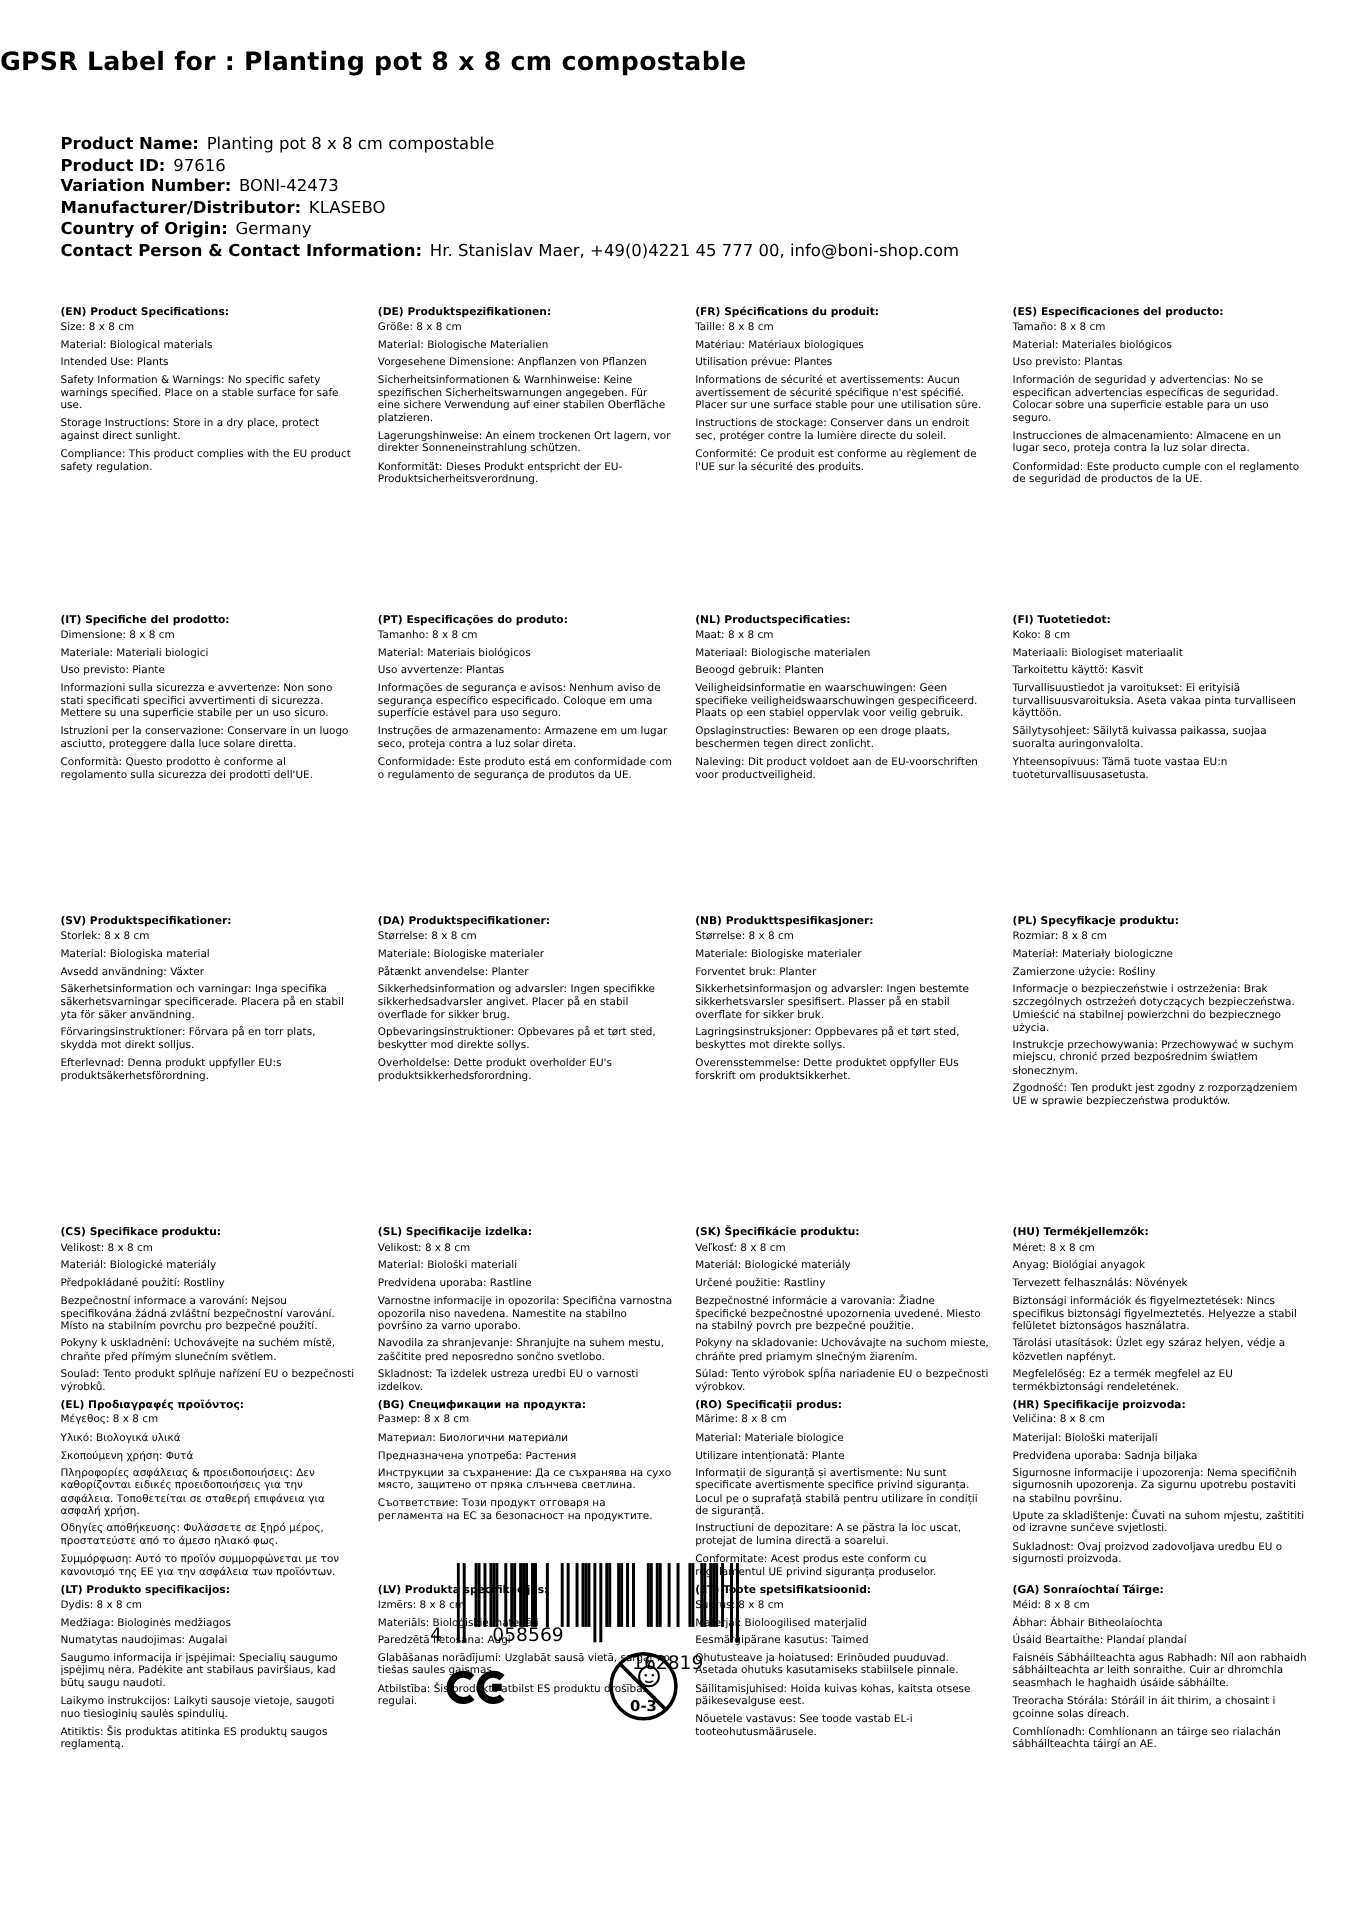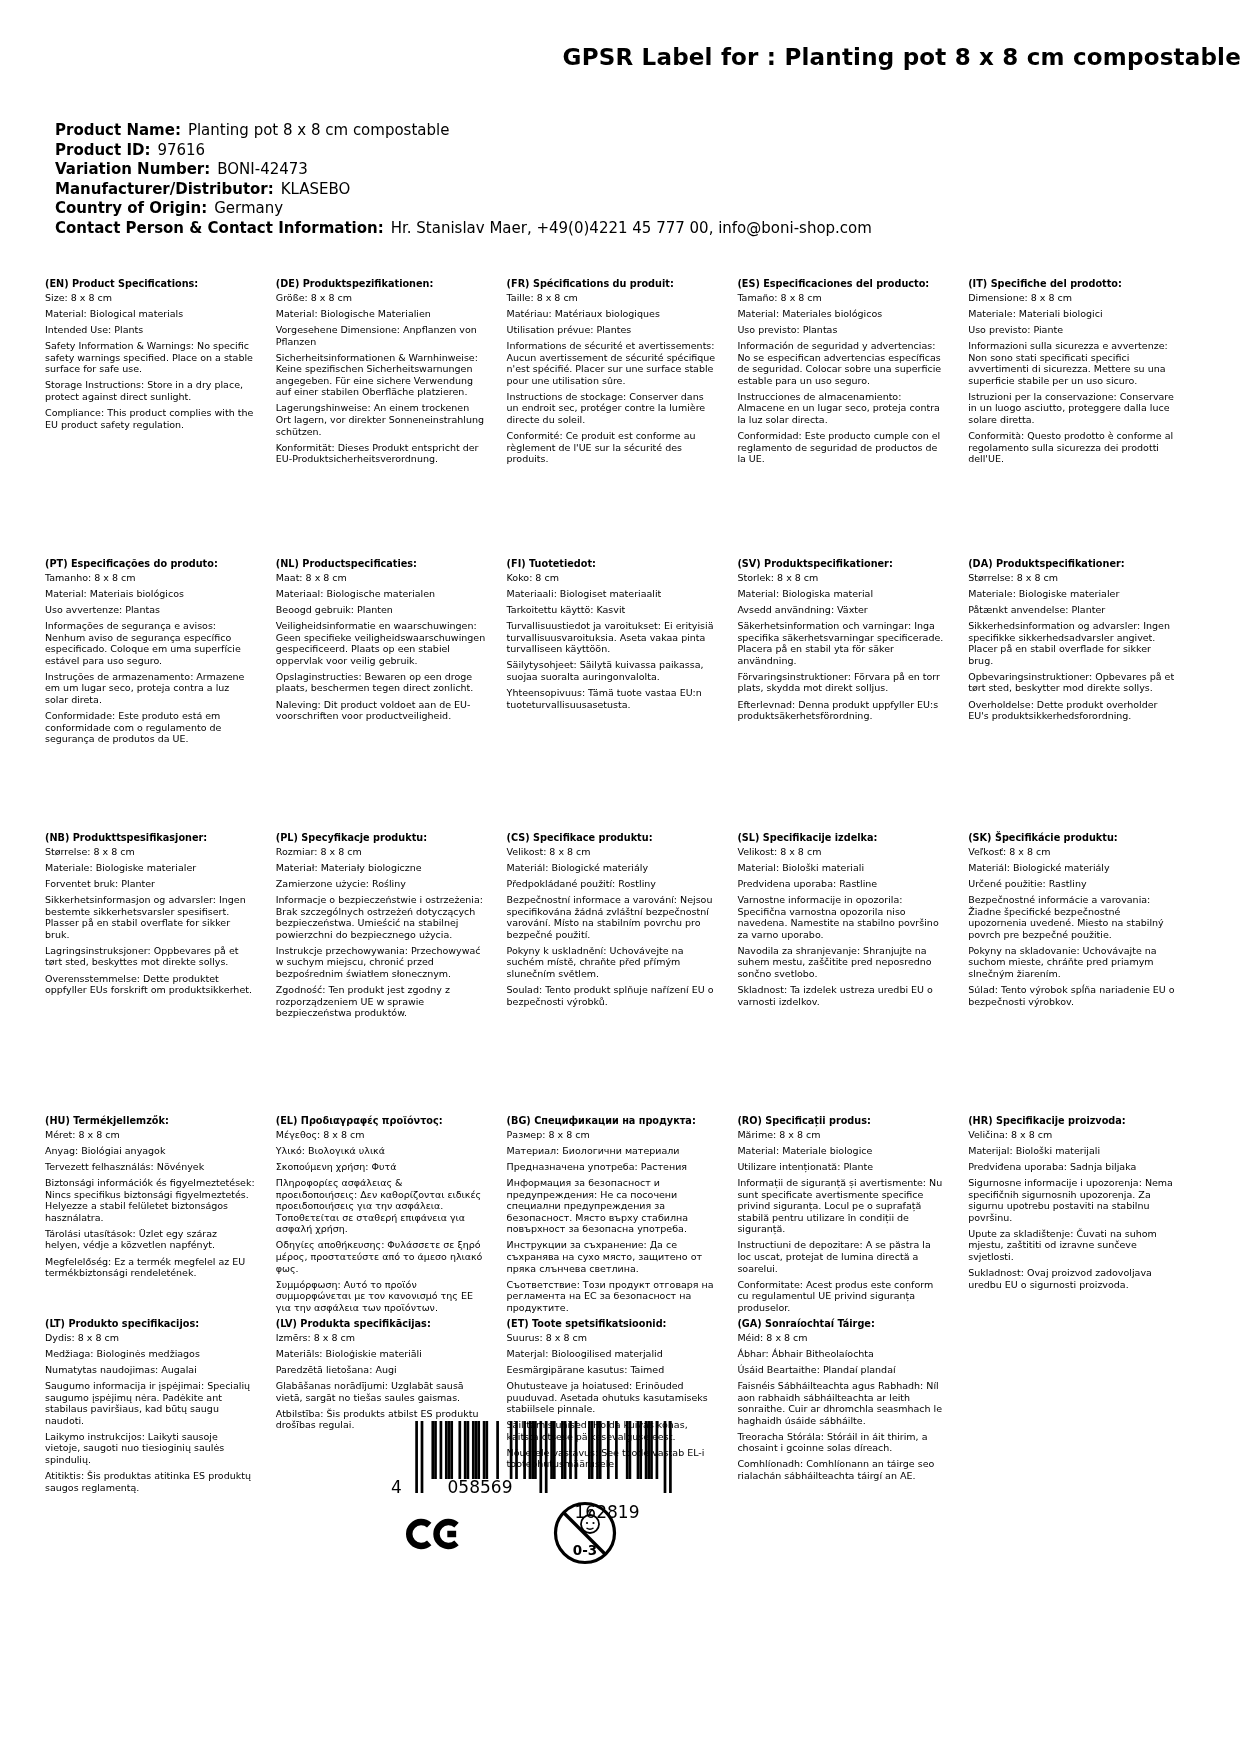--- a/index.html
+++ b/index.html
@@ -1,24 +1,24 @@
 <!DOCTYPE html>
 <html><head>
 <meta charset="utf-8">
 <style>
   html,body{margin:0;padding:0;background:#9a9a9a;}
   .page{position:relative;width:1241px;height:1754px;background:#ffffff;margin:0 auto;
         font-family:"DejaVu Sans", sans-serif;color:#000;overflow:hidden;}
-  .doc-title{position:absolute;top:44px;left:0;right:0;text-align:right;
+  .doc-title{position:absolute;top:44px;left:0;right:0;text-align:left;
              font-size:23px;font-weight:bold;letter-spacing:0.2px;}
   .info-block{position:absolute;top:121px;left:55px;font-size:15px;line-height:19.5px;}
   .info-line .lbl{font-weight:bold;}
   .info-line .val{margin-left:7px;}
-  .lang-grid{position:absolute;top:278px;left:45px;width:1136px;
-             display:grid;grid-template-columns:repeat(5,1fr);column-gap:18px;
+  .lang-grid{position:absolute;top:278px;left:55px;width:1136px;
+             display:grid;grid-template-columns:repeat(4,1fr);column-gap:18px;
              grid-template-rows:280px 274px 283px auto;}
   .lang-block{font-size:9.5px;line-height:1.22;}
   .lang-heading{font-weight:bold;font-size:9.7px;white-space:nowrap;margin-bottom:2px;}
   .lang-par{margin:0 0 4.5px 0;padding-right:3px;}
   .barcode-wrap{position:absolute;left:415px;top:1421px;width:257px;height:80px;}
   .barcode-wrap svg rect{fill:#000;}
   .ean-digit{position:absolute;font-size:17px;line-height:20px;font-family:"DejaVu Sans",sans-serif;}
   .ean-left{left:-24px;top:56px;}
   .ean-g1{left:8px;top:56px;width:114px;text-align:center;}
   .ean-g2{left:135px;top:56px;width:114px;text-align:center;margin-top:25px;}
@@ -205,21 +205,20 @@
         <div class="lang-par">Σκοπούμενη χρήση: Φυτά</div>
         <div class="lang-par">Πληροφορίες ασφάλειας &amp; προειδοποιήσεις: Δεν καθορίζονται ειδικές προειδοποιήσεις για την ασφάλεια. Τοποθετείται σε σταθερή επιφάνεια για ασφαλή χρήση.</div>
         <div class="lang-par">Οδηγίες αποθήκευσης: Φυλάσσετε σε ξηρό μέρος, προστατεύστε από το άμεσο ηλιακό φως.</div>
         <div class="lang-par">Συμμόρφωση: Αυτό το προϊόν συμμορφώνεται με τον κανονισμό της ΕΕ για την ασφάλεια των προϊόντων.</div>
       </div>
       <div class="lang-block">
         <div class="lang-heading">(BG) Спецификации на продукта:</div>
         <div class="lang-par">Размер: 8 x 8 cm</div>
         <div class="lang-par">Материал: Биологични материали</div>
         <div class="lang-par">Предназначена употреба: Растения</div>
-        <div class="lang-par">Информация за безопасност и предупреждения: Не са посочени специални предупреждения за безопасност. Място върху стабилна повърхност за безопасна употреба.</div>
         <div class="lang-par">Инструкции за съхранение: Да се съхранява на сухо място, защитено от пряка слънчева светлина.</div>
         <div class="lang-par">Съответствие: Този продукт отговаря на регламента на ЕС за безопасност на продуктите.</div>
       </div>
       <div class="lang-block">
         <div class="lang-heading">(RO) Specificații produs:</div>
         <div class="lang-par">Mărime: 8 x 8 cm</div>
         <div class="lang-par">Material: Materiale biologice</div>
         <div class="lang-par">Utilizare intenționată: Plante</div>
         <div class="lang-par">Informații de siguranță și avertismente: Nu sunt specificate avertismente specifice privind siguranța. Locul pe o suprafață stabilă pentru utilizare în condiții de siguranță.</div>
         <div class="lang-par">Instructiuni de depozitare: A se păstra la loc uscat, protejat de lumina directă a soarelui.</div>

